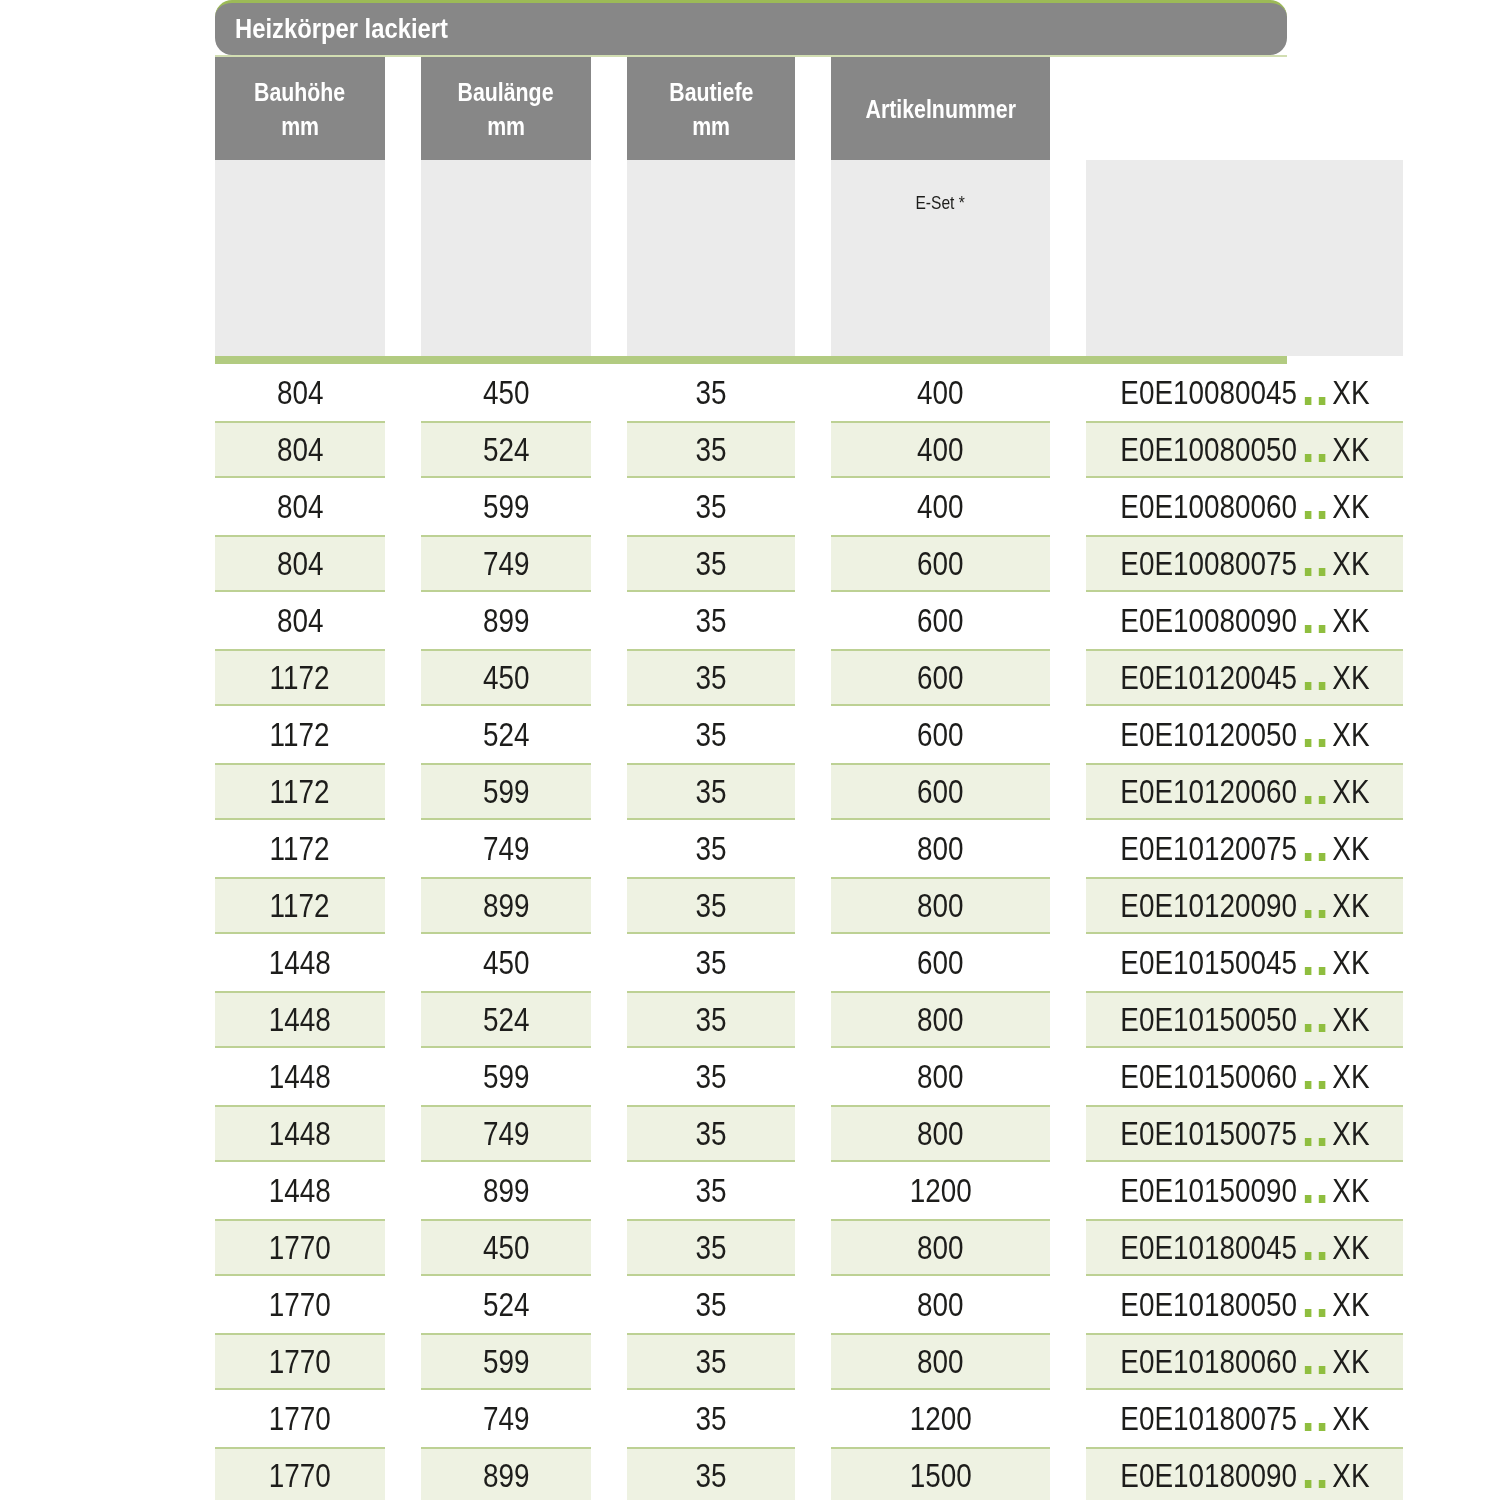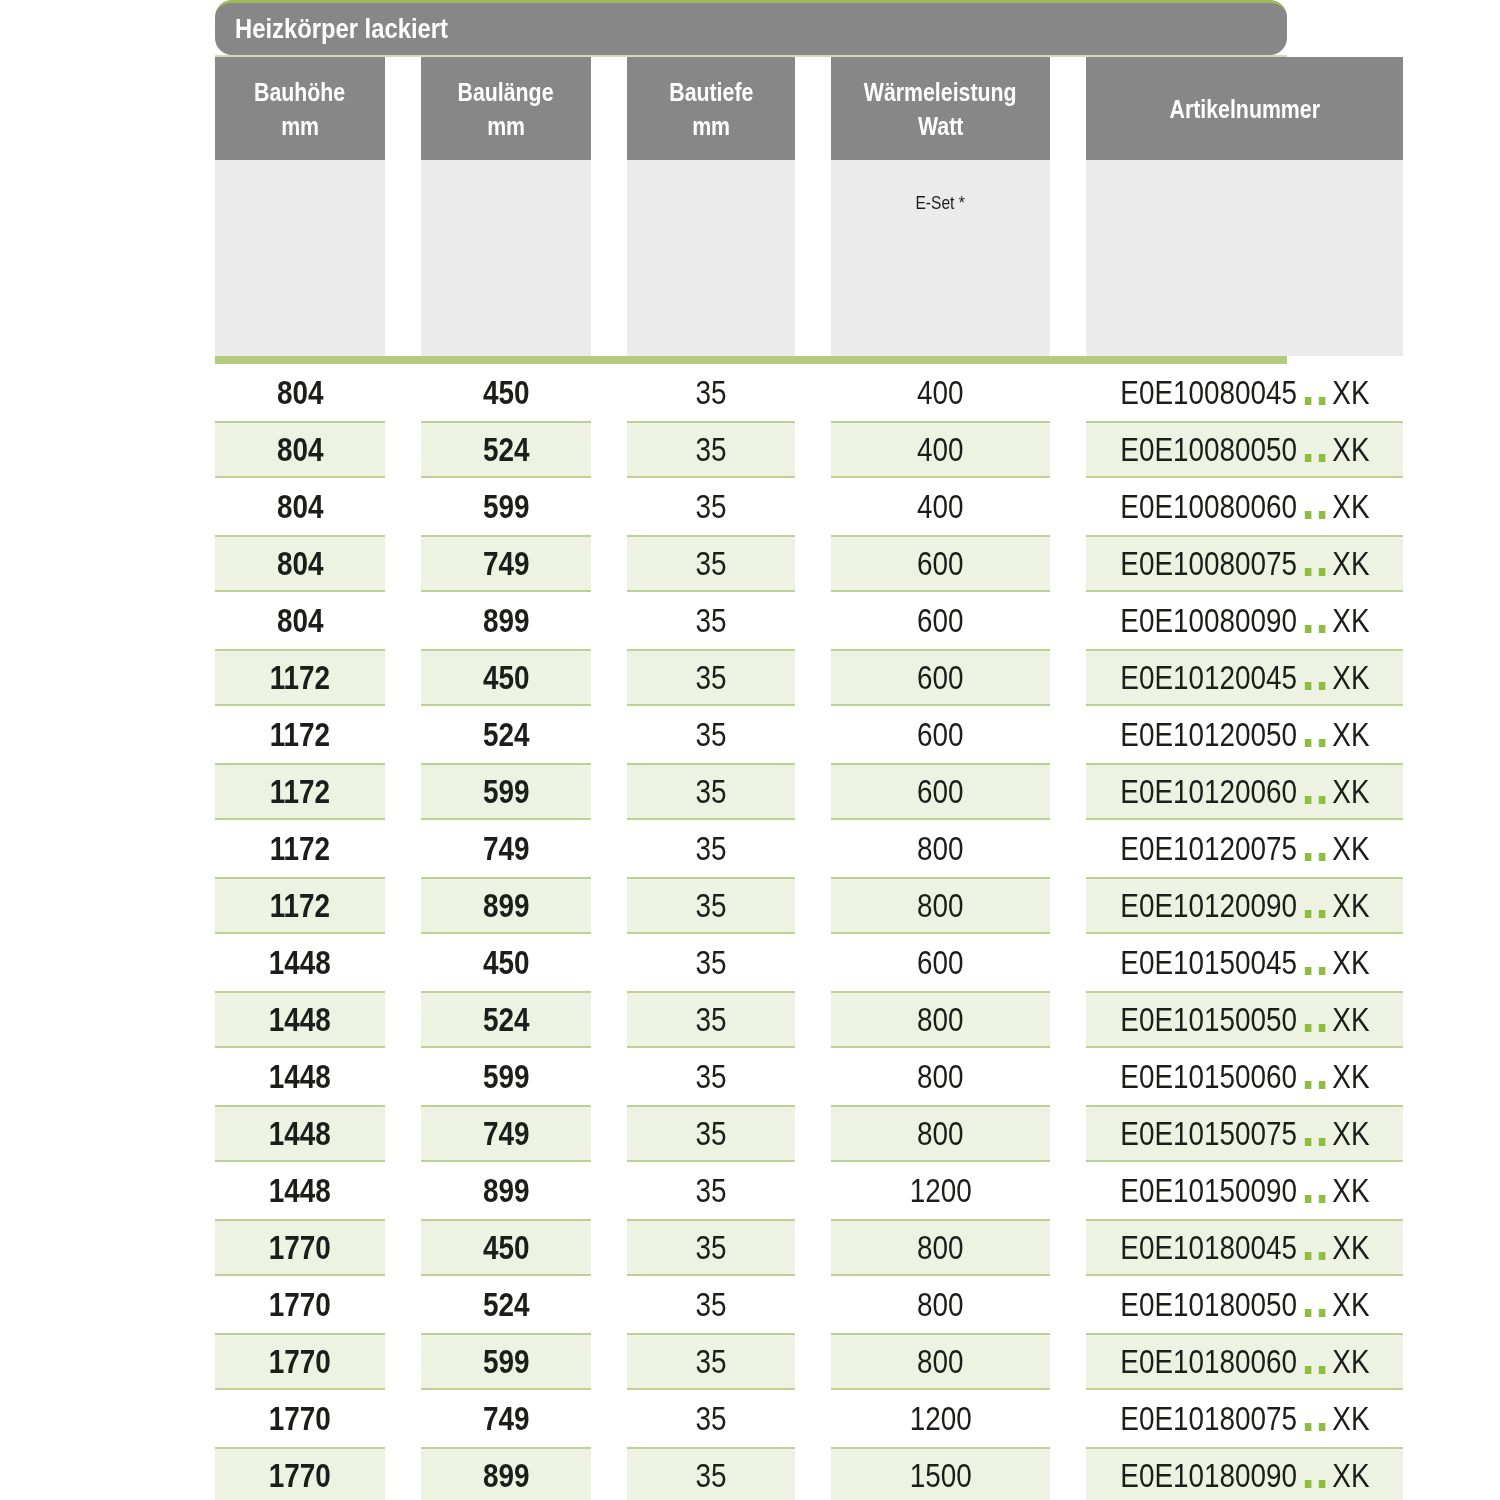--- a/index.html
+++ b/index.html
@@ -63,21 +63,21 @@
     height:57px;
     display:flex; align-items:center; justify-content:center;
     font-size:34px; color:var(--text-dark);
     background:#ffffff;
   }
   .data-row.alt .cell {
     background:var(--row-alt-bg);
     border-top:2px solid var(--row-border-green);
     border-bottom:2px solid var(--row-border-green);
   }
-  .bold { font-weight:bold; }
+  .bold { font-weight:normal; }
   .sx {
     display:inline-block; white-space:nowrap;
     transform:scaleX(0.82); transform-origin:center;
   }
   .title-sx {
     display:inline-block; white-space:nowrap;
     transform:scaleX(0.85); transform-origin:left center;
   }
   .artikel-inner {
     display:inline-flex; align-items:center; gap:9px;
@@ -105,24 +105,20 @@
       <span class="sx">Bauhöhe</span>
       <span class="sx">mm</span>
     </div>
     <div class="hcell">
       <span class="sx">Baulänge</span>
       <span class="sx">mm</span>
     </div>
     <div class="hcell">
       <span class="sx">Bautiefe</span>
       <span class="sx">mm</span>
-    </div>
-    <div class="hcell">
-      <span class="sx">Wärmeleistung</span>
-      <span class="sx">Watt</span>
     </div>
     <div class="hcell">
       <span class="sx">Artikelnummer</span>
     </div>
   </div>
 
   <div class="grid">
     <div class="shcell"></div>
     <div class="shcell"></div>
     <div class="shcell"></div>

